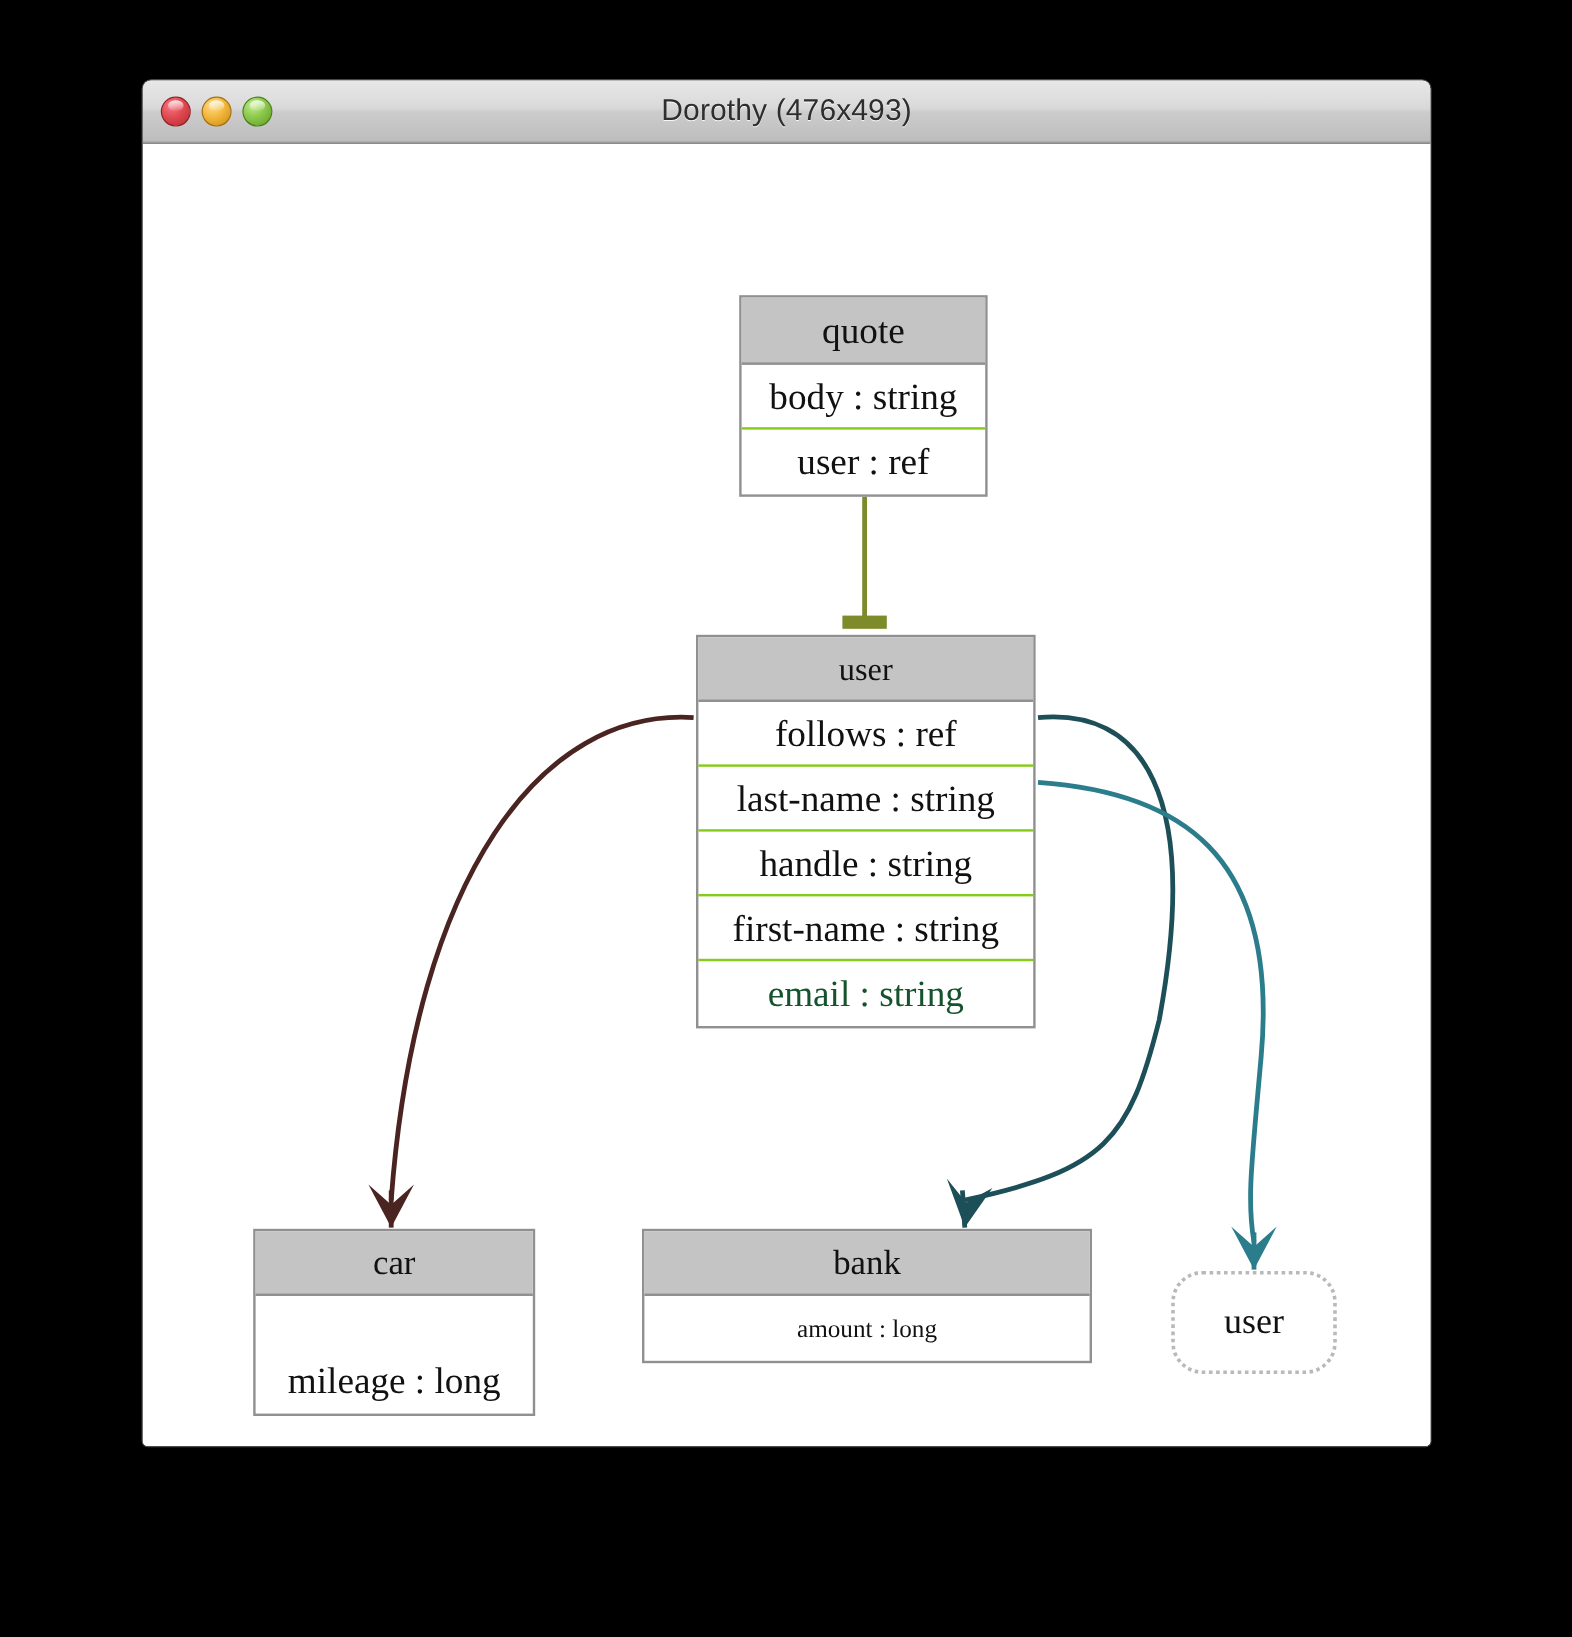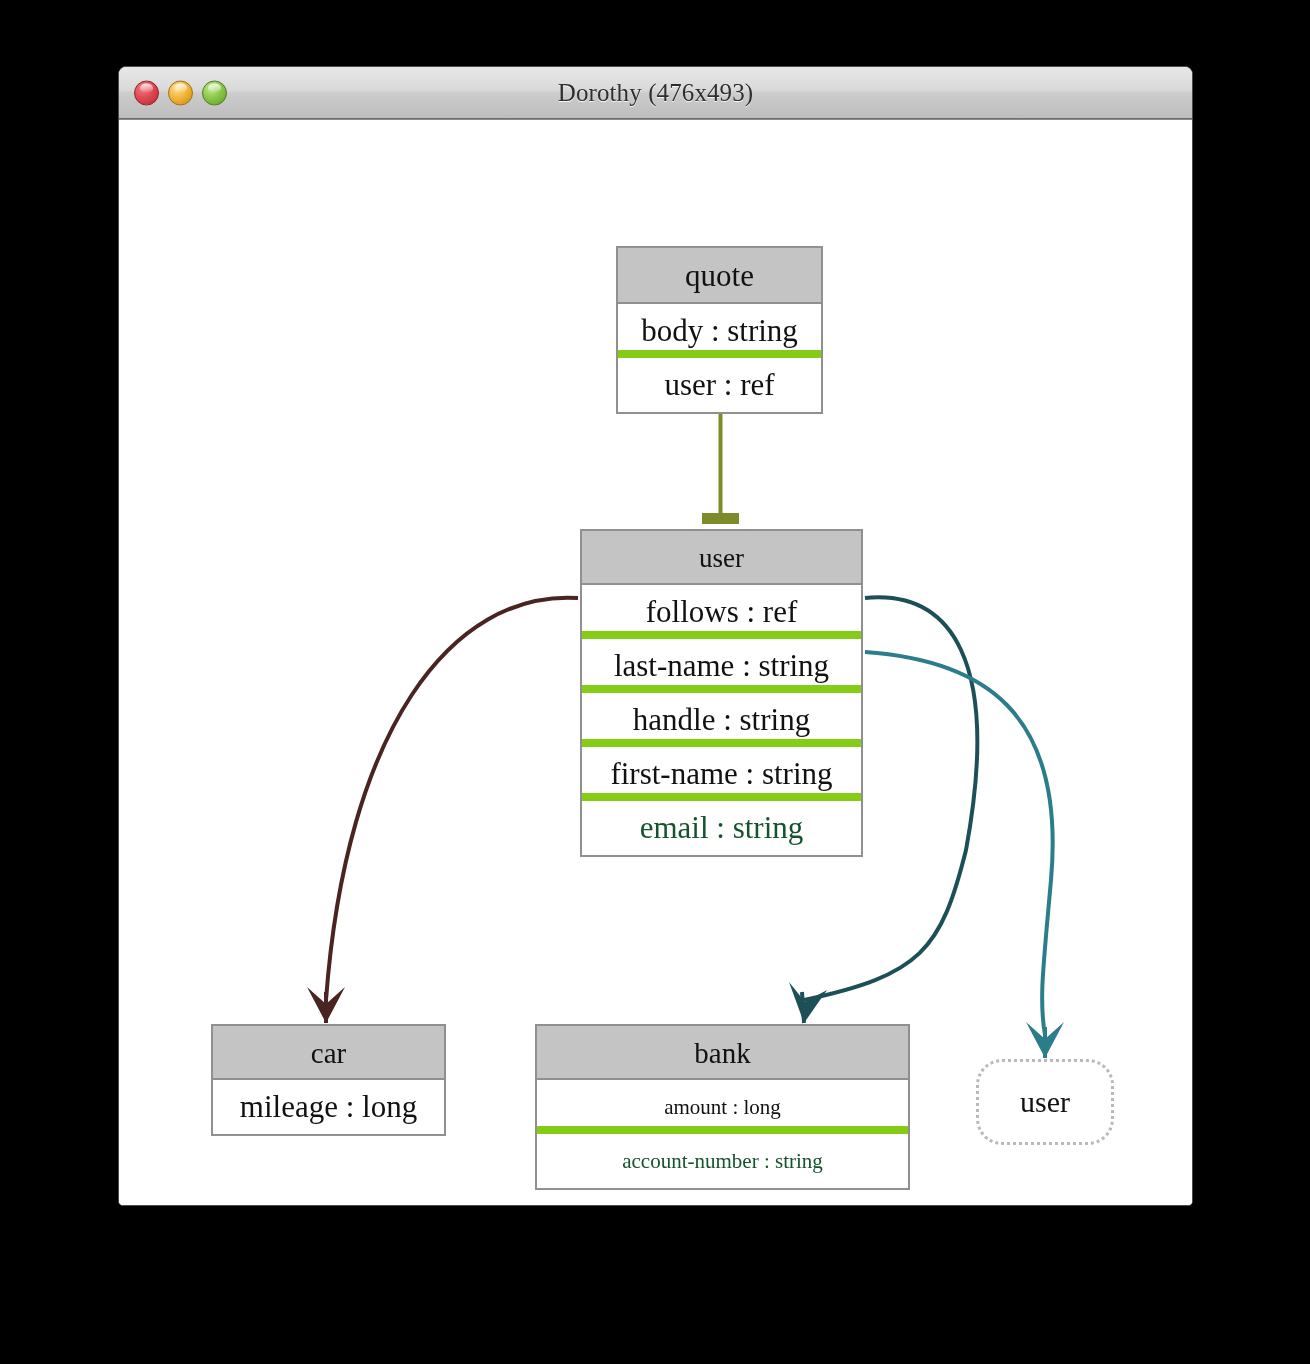--- a/index.html
+++ b/index.html
@@ -30,21 +30,21 @@
   #titlebar {
     position: relative;
     height: 52px;
     background: linear-gradient(to bottom, #e8e8e8 0%, #d9d9d9 45%, #ccc 52%, #bdbdbd 100%);
     border-bottom: 1px solid #6f6f6f;
     display: flex;
     align-items: center;
     justify-content: center;
   }
   #title-text {
-    font-family: Liberation Serif, serif;
+    font-family: Liberation Sans, sans-serif;
     font-size: 25px;
     color: #2e2e2e;
     text-shadow: 0 1px 0 rgba(255,255,255,0.85);
     letter-spacing: 0.1px;
   }
   #traffic {
     position: absolute;
     left: 15px; top: 50%;
     transform: translateY(-50%);
     display: flex;
@@ -104,40 +104,40 @@
     background: #ffffff;
     font-family: "Liberation Serif", serif;
   }
   .uml-title {
     background: #c4c4c4;
     border-bottom: 2px solid #909090;
     text-align: center;
     color: #111;
   }
   .uml-row {
-    border-bottom: 8px solid #84cc16;
+    border-bottom: 2px solid #84cc16;
     text-align: center;
     color: #111;
     white-space: nowrap;
   }
   .uml-row:last-child { border-bottom: none; }
   .uml-row.red, .red { color: #14532d; }
 
   
   #box-quote { left: 495px; top: 126px; width: 207px; }
   #box-quote .uml-title { height: 56px; line-height: 56px; font-size: 31px; }
   #box-quote .uml-row { height: 54px; line-height: 54px; font-size: 31px; }
 
   #box-user { left: 459px; top: 409px; width: 283px; }
   #box-user .uml-title { height: 54px; line-height: 54px; font-size: 27px; }
   #box-user .uml-row { height: 54px; line-height: 54px; font-size: 31px; }
 
   #box-car { left: 90px; top: 904px; width: 235px; }
   #box-car .uml-title { height: 54px; line-height: 54px; font-size: 29px; }
-  #box-car .uml-row { height: 54px; line-height: 54px; font-size: 31px; }
+  #box-car .uml-row { height: 54px; line-height: 54px; font-size: 31px; margin-top: 44px; }
 
   #box-bank { left: 414px; top: 904px; width: 375px; }
   #box-bank .uml-title { height: 54px; line-height: 54px; font-size: 29px; }
   #box-bank .uml-row { height: 54px; line-height: 54px; font-size: 21px; }
 
   
   #node-user-ghost {
     position: absolute;
     left: 855px; top: 939px;
     width: 138px; height: 86px;
@@ -213,21 +213,20 @@
       </div>
 
       <div class="umlbox" id="box-car">
         <div class="uml-title">car</div>
         <div class="uml-row">mileage : long</div>
       </div>
 
       <div class="umlbox" id="box-bank">
         <div class="uml-title">bank</div>
         <div class="uml-row">amount : long</div>
-        <div class="uml-row red">account-number : string</div>
       </div>
 
       <div id="node-user-ghost">
         <span>user</span>
       </div>
 
     </div>
   </div>
 </div>
 </div>

